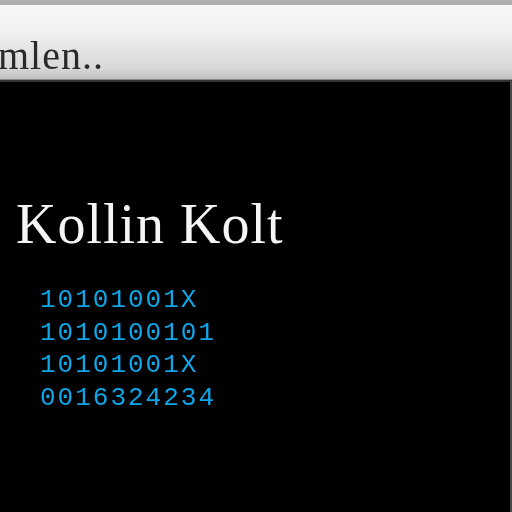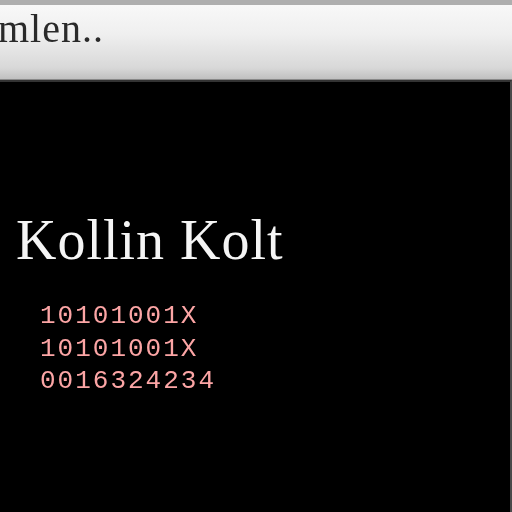--- a/index.html
+++ b/index.html
@@ -19,21 +19,21 @@
     height: 100%;
     display: flex;
     flex-direction: column;
   }
   .titlebar {
     height: 80px;
     background: linear-gradient(to bottom, #f8f8f8 0%, #efefef 40%, #d8d8d8 85%, #c0c0c0 100%);
     border-top: 5px solid #aeaeae;
     border-bottom: 1px solid #888;
     display: flex;
-    align-items: flex-start;
+    align-items: flex-end;
     padding-left: 0;
     position: relative;
     box-shadow: 0 3px 8px rgba(0,0,0,0.25);
   }
   .titlebar-title {
     font-size: 40px;
     color: #2a2a2a;
     letter-spacing: 1px;
     font-family: Georgia, 'Times New Roman', serif;
     margin-left: -2px;
@@ -47,26 +47,25 @@
     padding-top: 110px;
     padding-left: 10px;
   }
   .heading {
     font-size: 56px;
     color: #f5f5f5;
     font-family: Georgia, 'Times New Roman', serif;
     letter-spacing: 1px;
     margin-bottom: 28px;
     padding-left: 6px;
-    margin-top: 16px;
   }
   .binary-block {
     font-family: 'Courier New', Courier, monospace;
     font-size: 26px;
-    color: #fca5a5;
+    color: #0ea5e9;
     line-height: 1.25;
     padding-left: 30px;
     letter-spacing: 2px;
   }
   .binary-line {
     display: block;
     white-space: pre;
   }
 </style>
 </head>
@@ -76,18 +75,19 @@
 
   <div class="titlebar">
     <span class="titlebar-title">mlen..</span>
   </div>
 
   <div class="content">
     <div class="heading">Kollin  Kolt</div>
 
     <div class="binary-block">
       <span class="binary-line">10101001X</span>
+      <span class="binary-line">1010100101</span>
       <span class="binary-line">10101001X</span>
       <span class="binary-line">0016324234</span>
     </div>
   </div>
 
 </div>
 
 </body></html>

